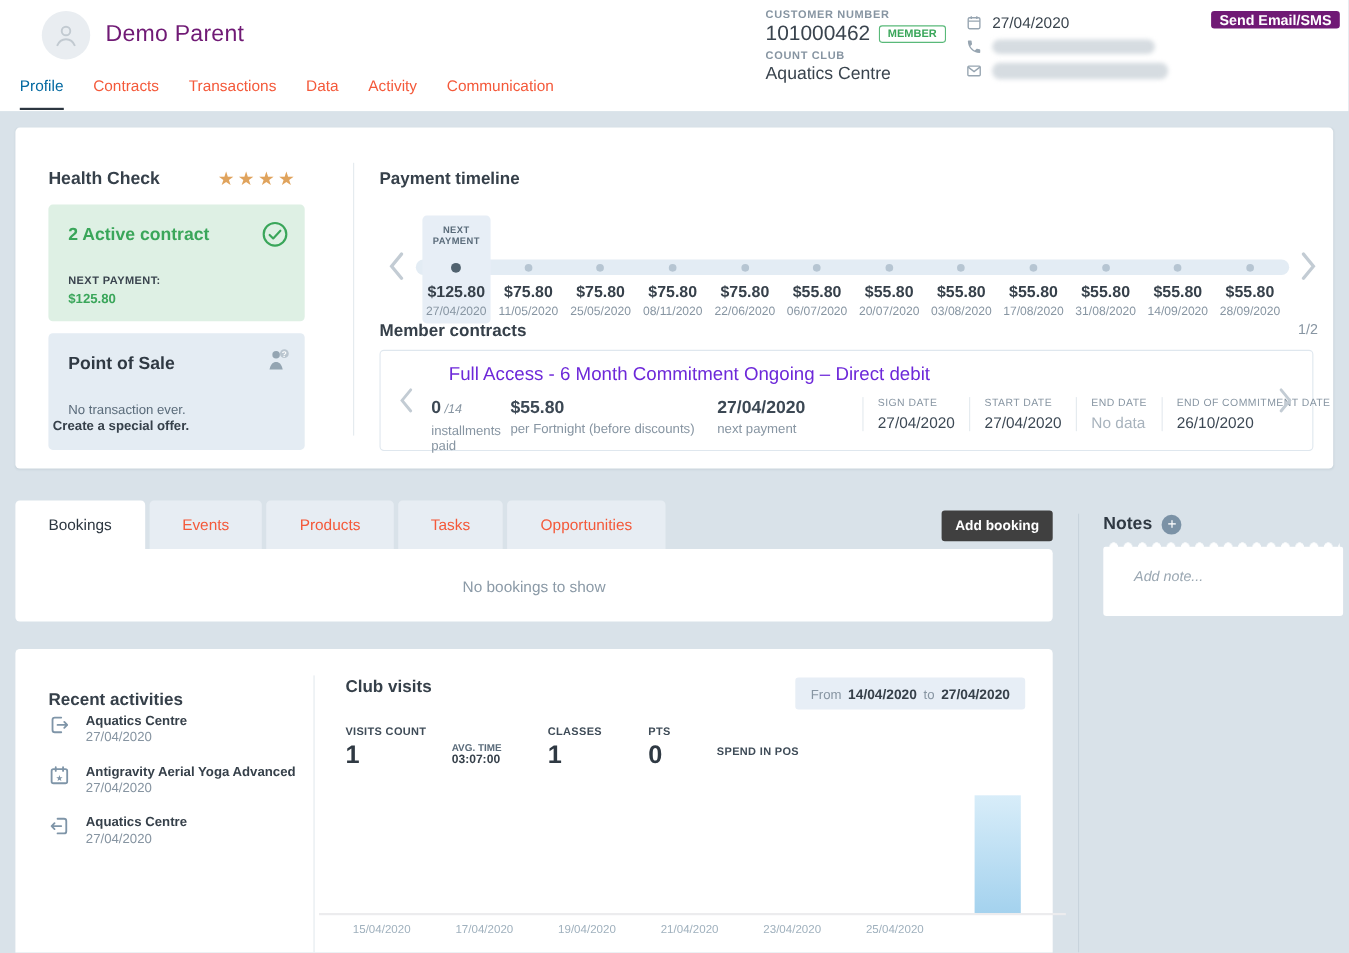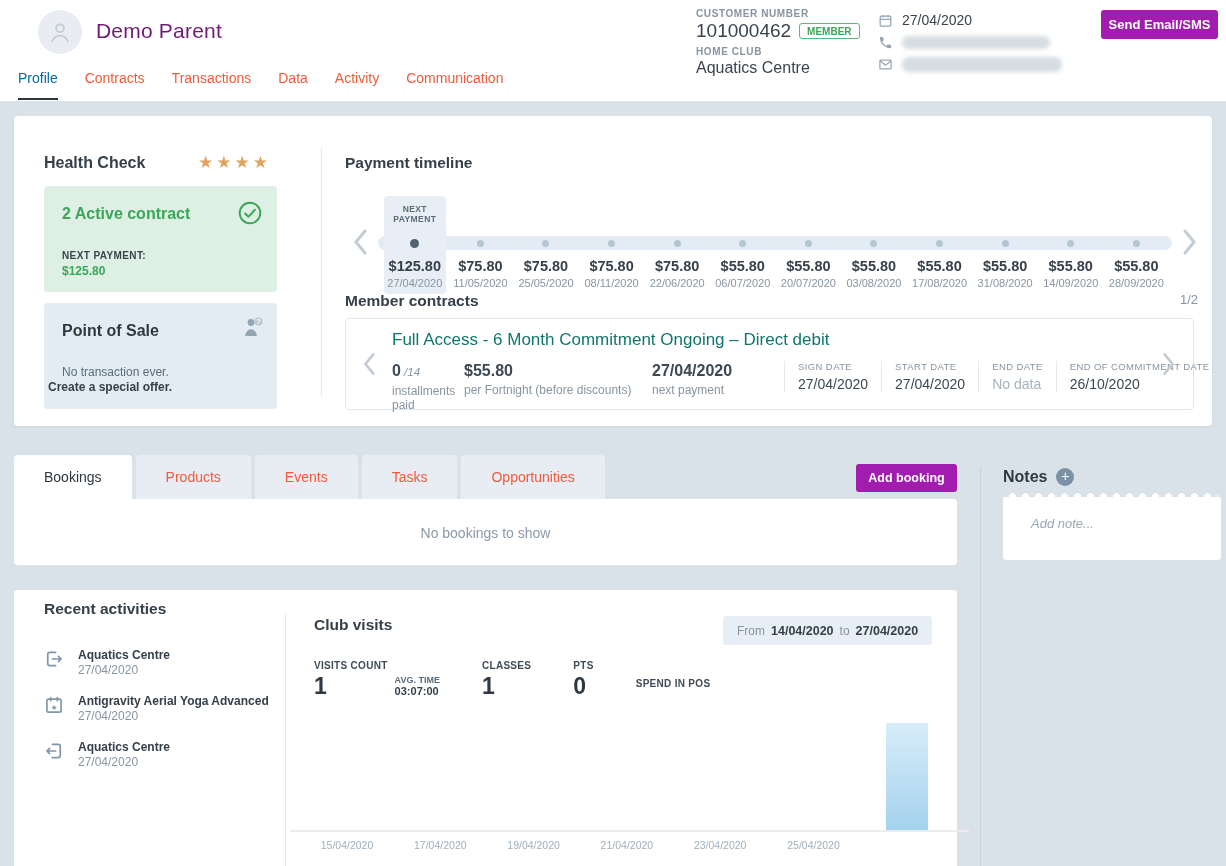--- a/index.html
+++ b/index.html
@@ -22,21 +22,21 @@
   .cust-number-row { display:flex; align-items:center; gap:8px; margin:1px 0 4px; }
   .cust-number { font-size:19px; color:#3a444e; }
   .member-badge { font-size:10px; font-weight:bold; color:#3aa65a; border:1px solid #59b979; border-radius:3px; padding:2px 7px 1px; background:#fff; }
   .home-club { font-size:16px; color:#3a444e; margin-top:2px; }
   .contact-block { position:absolute; left:878px; top:12px; display:flex; flex-direction:column; gap:7px; }
   .contact-row { display:flex; align-items:center; gap:9px; }
   .contact-date { font-size:14px; color:#3a444e; }
   .blur-blob { background:#d6dce1; border-radius:7px; filter:blur(2px); }
   .blob-phone { width:148px; height:13px; }
   .blob-email { width:160px; height:15px; }
-  .send-btn { position:absolute; left:1101px; top:10px; width:117px; height:29px; background:#a21caf; color:#fff; font-size:13px; font-weight:bold; border:none; border-radius:3px; cursor:pointer; }
+  .send-btn { position:absolute; left:1101px; top:10px; width:117px; height:16px; background:#701a75; color:#fff; font-size:13px; font-weight:bold; border:none; border-radius:3px; cursor:pointer; }
   
   .main-card { position:absolute; left:14px; top:116px; width:1198px; height:310px; background:#fff; border-radius:4px; box-shadow:0 1px 2px rgba(40,60,80,.08); }
   .v-div-main { position:absolute; left:307px; top:32px; height:248px; width:1px; background:#e3e9ee; }
   .hc-title { position:absolute; left:30px; top:38px; font-size:16px; font-weight:600; }
   .hc-stars { position:absolute; left:184px; top:36px; font-size:17px; color:#e0a35c; letter-spacing:3px; }
   .hc-green { position:absolute; left:30px; top:70px; width:233px; height:106px; background:#def0e4; border-radius:4px; padding:19px 18px; }
   .hc-green-title { font-size:16px; font-weight:bold; color:#3aa65a; }
   .hc-check { position:absolute; right:14px; top:14px; }
   .hc-np-label { position:absolute; left:18px; top:64px; font-size:10px; font-weight:bold; color:#3a444e; letter-spacing:.4px; }
   .hc-np-value { position:absolute; left:18px; top:78px; font-size:12px; font-weight:bold; color:#3aa65a; }
@@ -60,68 +60,68 @@
   .tl-cell.current .tl-dot { width:9px; height:9px; top:51px; margin-left:-4.5px; background:#51626f; }
   .tl-amount { position:absolute; left:0; right:0; top:70px; font-size:14.5px; font-weight:bold; color:#36404a; }
   .tl-date { position:absolute; left:0; right:0; top:89px; font-size:11px; color:#8795a2; }
   
   .mc-title { position:absolute; left:331px; top:176px; font-size:15.5px; font-weight:600; }
   .mc-pages { position:absolute; left:1166px; top:176px; font-size:13px; color:#8795a2; }
   .contract-card { position:absolute; left:331px; top:202px; width:849px; height:92px; border:1px solid #dfe7ee; border-radius:4px; background:#fff; }
   .cc-chevron { position:absolute; top:32px; cursor:pointer; }
   .cc-chevron.left { left:16px; }
   .cc-chevron.right { left:816px; }
-  .cc-name { position:absolute; left:46px; top:11px; font-size:17px; color:#0f766e; }
+  .cc-name { position:absolute; left:62px; top:11px; font-size:17px; color:#6d28d9; }
   .cc-stats { position:absolute; left:46px; top:42px; display:flex; align-items:flex-start; }
   .cc-big { font-size:16px; font-weight:bold; color:#3c4854; line-height:20px; }
   .cc-big .frac { font-size:11.5px; font-weight:normal; color:#8795a2;font-style:italic; }
   .cc-sub { font-size:12px; color:#8795a2; margin-top:2px; }
   .cc-col { margin-right:30px; }
   .cc-col.installments { width:72px; margin-right:0; }
   .cc-col.rate { width:188px; margin-right:0; }
   .cc-col.nextpay { width:118px; margin-right:14px; }
   .cc-meta { display:flex; }
   .cc-meta-col { border-left:1px solid #e3e9ee; padding:0 13px; }
   .cc-meta-label { font-size:9.5px; font-weight:normal; color:#8795a2; letter-spacing:.4px; white-space:nowrap; }
   .cc-meta-value { font-size:14px; color:#3c4854; margin-top:4px; white-space:nowrap; }
   .cc-meta-value.muted { color:#a8b3bd; }
   
   .booking-tabs { position:absolute; left:14px; top:455px; display:flex; gap:4px; }
   .btab { height:44px; display:flex; align-items:center; justify-content:center; background:#e7edf3; border-radius:4px 4px 0 0; font-size:14px; color:#f4593a; cursor:pointer; padding:0 30px; }
   .btab.active { background:#fff; color:#2c3640; font-weight:500; }
-  .add-booking-btn { position:absolute; left:856px; top:464px; width:101px; height:28px; background:#a21caf; color:#fff; font-size:12.5px; font-weight:bold; border:none; border-radius:3px; cursor:pointer; }
+  .add-booking-btn { position:absolute; left:856px; top:464px; width:101px; height:28px; background:#404040; color:#fff; font-size:12.5px; font-weight:bold; border:none; border-radius:3px; cursor:pointer; }
   .booking-panel { position:absolute; left:14px; top:499px; width:943px; height:66px; background:#fff; border-radius:0 4px 4px 4px; }
   .booking-empty { position:absolute; left:0; right:0; top:26px; text-align:center; font-size:14px; font-weight:normal; color:#8b9aa7; }
   
   .col-divider { position:absolute; left:980px; top:467px; width:1px; height:399px; background:#c8d3dc; }
   .notes-head { position:absolute; left:1003px; top:468px; display:flex; align-items:center; gap:9px; }
   .notes-title { font-size:16px; font-weight:600; color:#2f3943; }
   .notes-plus { width:18px; height:18px; border-radius:50%; background:#7b92a6; color:#fff; font-size:14px; line-height:17px; text-align:center; cursor:pointer; }
   .note-card { position:absolute; left:1003px; top:497px; width:218px; height:63px; background:#fff; border-radius:2px 2px 3px 3px; }
   .note-card::before { content:""; position:absolute; left:3px; right:3px; top:-4px; height:8px;
     background-image:radial-gradient(circle 4px at 6.5px 4px, #fff 0 3.6px, rgba(0,0,0,0) 4px);
     background-size:13px 8px; background-repeat:repeat-x; }
   .note-placeholder { position:absolute; left:28px; top:19px; font-size:13px; font-style:italic; color:#9aa7b2; }
   
   .bottom-card { position:absolute; left:14px; top:590px; width:943px; height:290px; background:#fff; border-radius:4px; }
-  .ra-title { position:absolute; left:30px; top:10px; font-size:15.5px; font-weight:600; }
+  .ra-title { position:absolute; left:30px; top:38px; font-size:15.5px; font-weight:600; }
   .ra-list { position:absolute; left:30px; top:58px; display:flex; flex-direction:column; gap:16px; }
   .ra-item { display:flex; gap:14px; align-items:flex-start; }
   .ra-icon { width:20px; height:20px; margin-top:1px; }
   .ra-name { font-size:12px; font-weight:bold; color:#36404a; line-height:15px; }
   .ra-date { font-size:12px; color:#8795a2; line-height:15px; }
   .bc-divider { position:absolute; left:271px; top:24px; width:1px; height:252px; background:#e3e9ee; }
   .cv-title { position:absolute; left:300px; top:26px; font-size:15.5px; font-weight:600; }
   .cv-range { position:absolute; left:709px; top:26px; height:29px; background:#e7eef6; border-radius:3px; display:flex; align-items:center; gap:6px; padding:0 14px; font-size:12px; color:#8795a2; cursor:pointer; }
   .cv-range b { color:#36404a; font-size:12.5px; }
   .cv-stats { position:absolute; left:300px; top:70px; display:flex; align-items:flex-start; }
   .stat-label { font-size:10px; font-weight:bold; color:#3f4c58; letter-spacing:.3px; }
   .stat-value { font-size:23px; font-weight:bold; color:#2f3943; margin-top:3px; line-height:24px; }
   .stat-group { margin-right:0; }
-  .stat-small { margin-top:15px; margin-left:7px; }
+  .stat-small { margin-top:15px; margin-left:23px; }
   .stat-small .s1 { font-size:9px; font-weight:bold; color:#5a6b7a; }
   .stat-small .s2 { font-size:11px; font-weight:bold; color:#36404a; }
   .stat-gap { width:42px; }
   .stat-labelonly { margin-top:18px; }
   
   .chart { position:absolute; left:276px; top:118px; width:679px; height:160px; }
   .chart-axis { position:absolute; left:0; right:0; top:122px; height:2px; background:#ececee; }
   .chart-bar { position:absolute; bottom:38px; width:42px; background:linear-gradient(#d8edf9, #a4d2ee); }
   .chart-label { position:absolute; top:131px; transform:translateX(-50%); font-size:10.5px; color:#9fb0bd; white-space:nowrap; }
   .icon-svg { display:block; }
@@ -145,21 +145,21 @@
       <div class="header-tab">Activity</div>
       <div class="header-tab">Communication</div>
     </div>
 
   <div class="cust-block">
     <div class="micro-label">CUSTOMER NUMBER</div>
     <div class="cust-number-row">
       <span class="cust-number">101000462</span>
       <span class="member-badge">MEMBER</span>
     </div>
-    <div class="micro-label">HOME CLUB</div>
+    <div class="micro-label">COUNT CLUB</div>
     <div class="home-club">Aquatics Centre</div>
   </div>
 
   <div class="contact-block">
     <div class="contact-row">
       <svg class="icon-svg" width="15" height="15" viewBox="0 0 24 24" fill="none" stroke="#97a5b1" stroke-width="2">
         <rect x="3.5" y="5" width="17" height="16" rx="2"></rect>
           <path d="M8 3v4M16 3v4M3.5 10h17"></path>
       </svg>
       <span class="contact-date">27/04/2020</span>
@@ -337,22 +337,22 @@
     <div class="cc-chevron right">
       <svg class="icon-svg" width="14" height="26" viewBox="0 0 16 28" fill="none" stroke="#c3ccd4" stroke-width="3" stroke-linecap="round">
           <path d="M3 3l9 11-9 11"></path>
         </svg>
     </div>
   </div>
 </div>
 
 <div class="booking-tabs" id="booking-tabs">
     <div class="btab active">Bookings</div>
+    <div class="btab">Events</div>
     <div class="btab">Products</div>
-    <div class="btab">Events</div>
     <div class="btab">Tasks</div>
     <div class="btab">Opportunities</div>
   </div>
 <button class="add-booking-btn">Add booking</button>
 <div class="booking-panel">
   <div class="booking-empty">No bookings to show</div>
 </div>
 
 <div class="col-divider"></div>
 <div class="notes-head">

